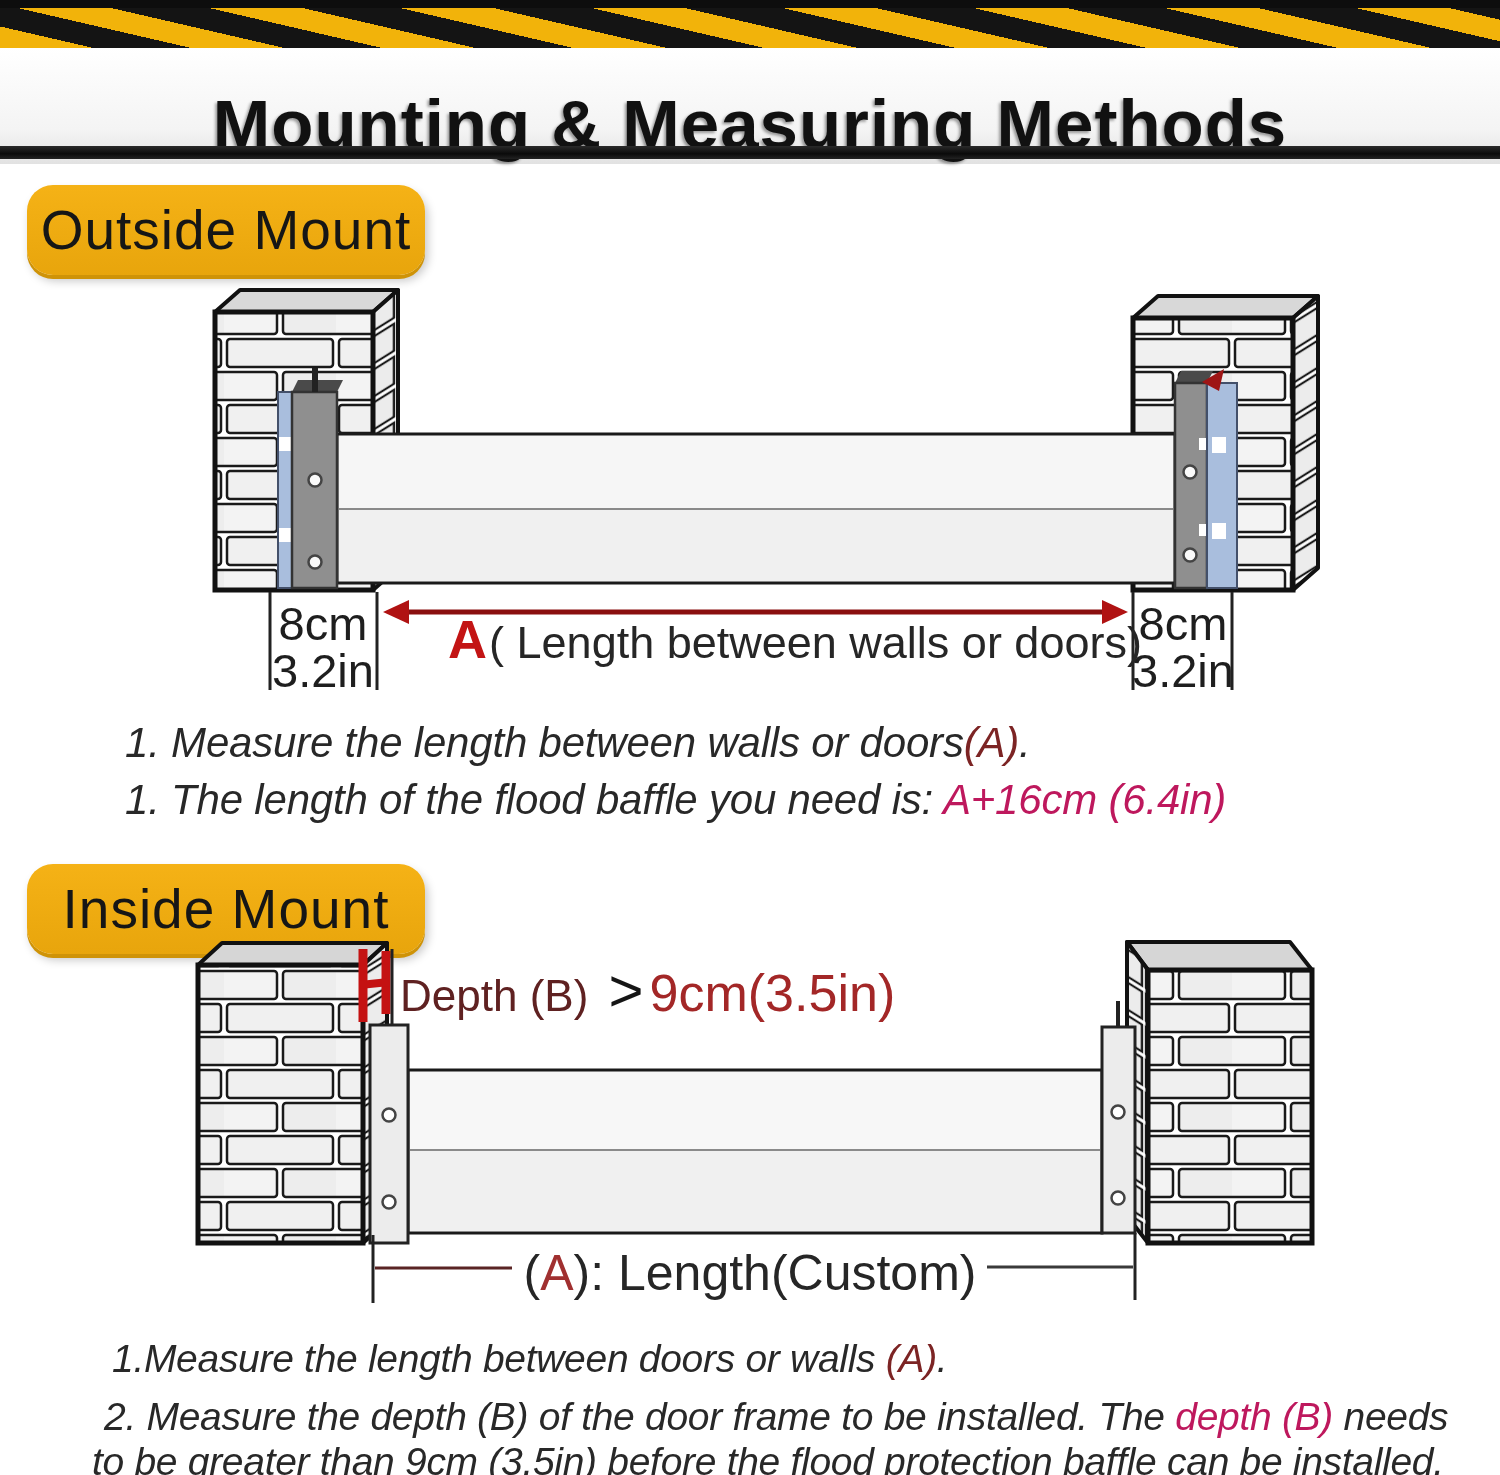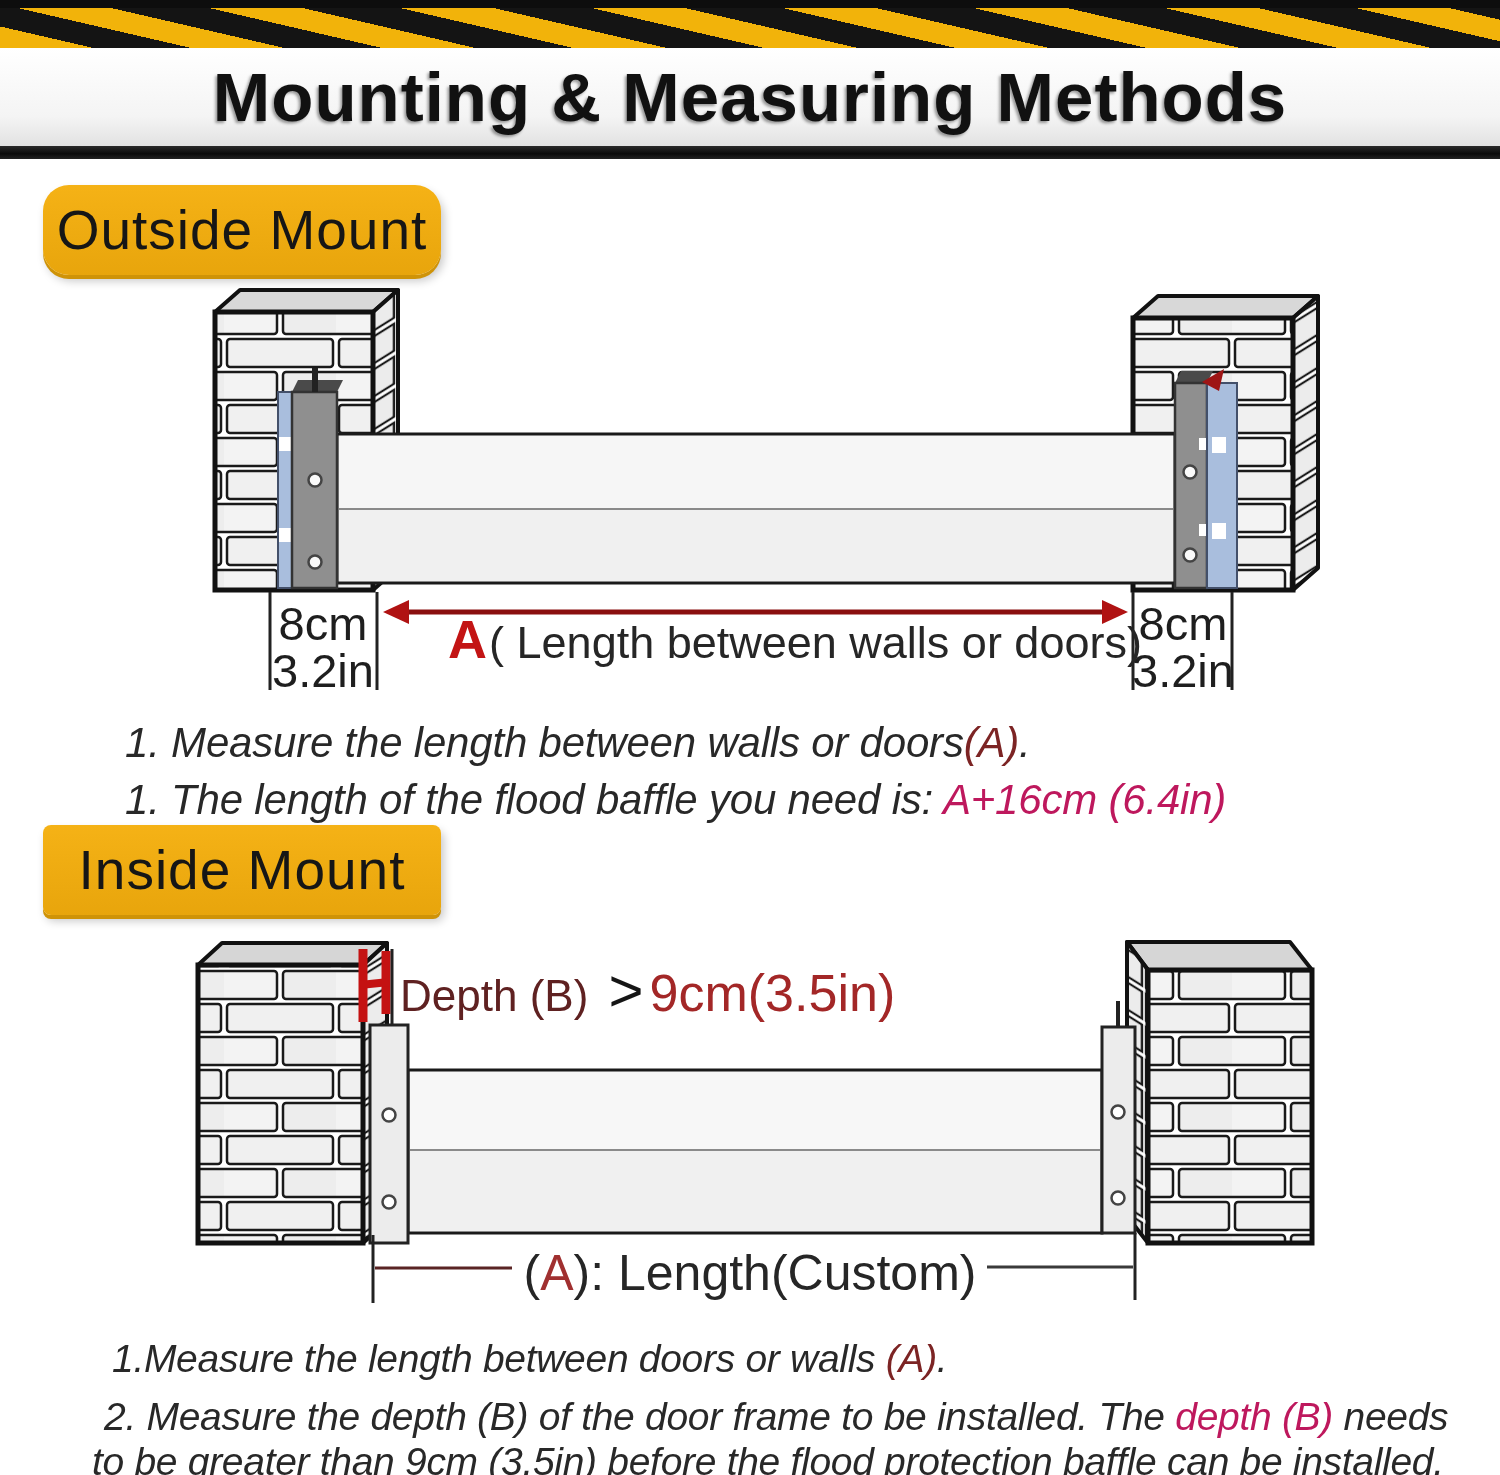--- a/index.html
+++ b/index.html
@@ -7,42 +7,42 @@
     position:relative;width:1500px;height:1475px;background:#ffffff;overflow:hidden;
     font-family:"Liberation Sans",sans-serif;color:#222;
   }
   
   .hazard{
     position:absolute;left:0;top:0;width:1500px;height:40px;
     border-top:8px solid #0d0d0d;
     background:repeating-linear-gradient(13deg,#f2b30a 0 21px,#141414 21px 43px);
   }
   .title-band{
-    position:absolute;left:0;top:48px;width:1500px;height:98px;
+    position:absolute;left:0;top:48px;width:1500px;height:116px;
     background:linear-gradient(180deg,#ffffff 0%,#f4f4f4 70%,#e2e2e2 100%);
-    display:flex;align-items:center;justify-content:center;
+    display:flex;align-items:flex-end;justify-content:center;
   }
   .title-band h1{
     margin:0;font-size:69px;font-weight:bold;color:#111;letter-spacing:1px;
     text-shadow:-2px 2px 3px rgba(0,0,0,0.38);
   }
   .divider{
     position:absolute;left:0;top:146px;width:1500px;height:13px;
     background:linear-gradient(180deg,#2a2a2a,#0a0a0a 60%,#222);
   }
   
   .badge{
     position:absolute;left:27px;width:398px;height:90px;border-radius:26px;
     background:linear-gradient(180deg,#f5b216,#e8a50c);
     box-shadow:0 4px 0 #cf9307,3px 6px 10px rgba(0,0,0,0.22);
-    display:flex;align-items:center;justify-content:center;margin-left:16px;
+    display:flex;align-items:center;justify-content:center;
   }
   .badge span{font-size:55px;color:#161616;letter-spacing:1px;}
   .badge-outside{top:185px;}
-  .badge-inside{top:825px;border-radius:8px;}
+  .badge-inside{top:864px;}
   
   .diagram{position:absolute;left:0;}
   .diagram-outside{top:270px;}
   .diagram-inside{top:935px;}
   svg text{font-family:"Liberation Sans",sans-serif;}
   .dim-num{font-size:47px;fill:#1e1e1e;}
   .span-a{font-size:54px;font-weight:bold;fill:#c31414;}
   .span-rest{font-size:45px;fill:#262626;}
   .t-maroon{font-size:44px;fill:#5f2121;}
   .t-gt{font-size:60px;fill:#151515;}

